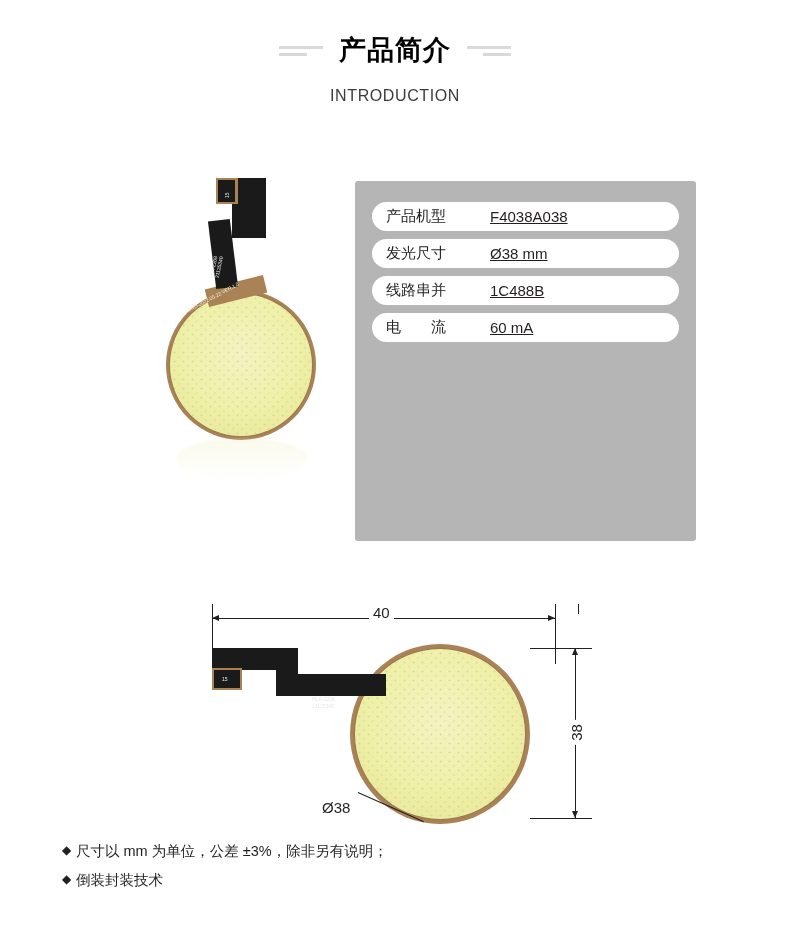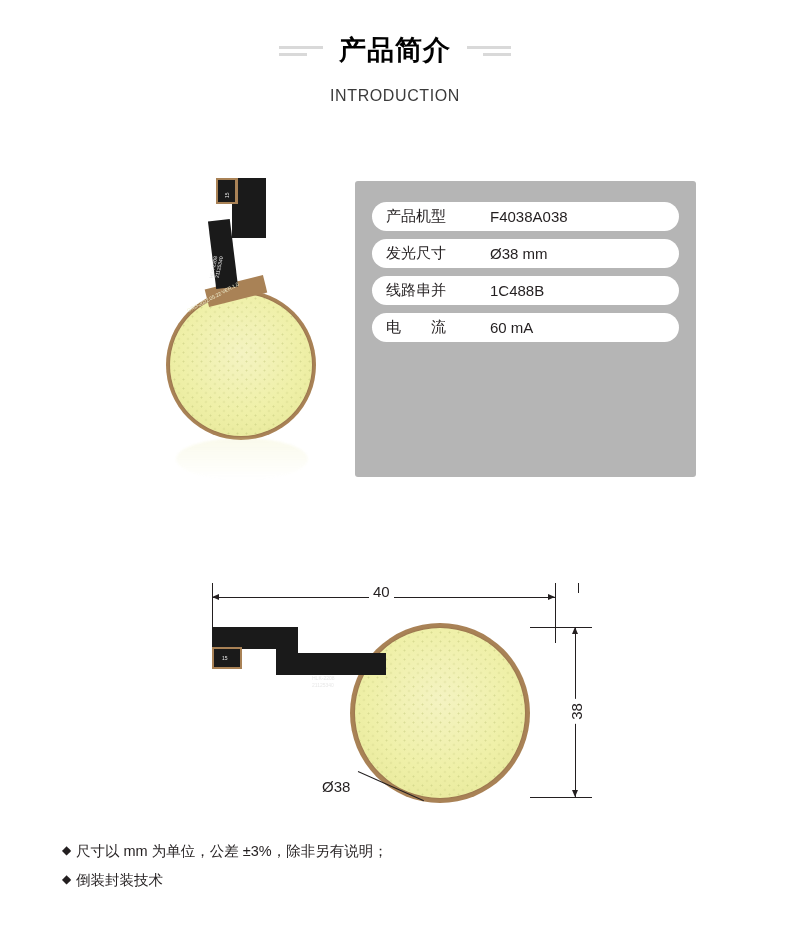--- a/index.html
+++ b/index.html
@@ -55,21 +55,21 @@
     letter-spacing: 0.6px;
     color: #3b3b3b;
   }
 
   
   .spec-panel {
     position: absolute;
     left: 355px;
     top: 181px;
     width: 341px;
-    height: 296px;
+    height: 360px;
     background: #b5b5b5;
     border-radius: 3px;
   }
   .spec-list {
     position: absolute;
     left: 17px;
     top: 21px;
     width: 307px;
   }
   .spec-row {
@@ -84,20 +84,21 @@
   }
   .spec-label {
     width: 104px;
     font-size: 15px;
     color: #231f20;
     white-space: pre;
   }
   .spec-value {
     font-size: 15px;
     color: #231f20;
+    text-decoration: underline;
   }
 
   
   .photo-top {
     position: absolute;
     left: 120px;
     top: 170px;
     width: 190px;
     height: 330px;
   }
@@ -145,21 +146,21 @@
     position: absolute;
     border-radius: 50%;
     background: linear-gradient(to bottom, rgba(233,234,170,0.45), rgba(255,255,255,0));
     filter: blur(1px);
   }
 
   
   .draw {
     position: absolute;
     left: 190px;
-    top: 575px;
+    top: 596px;
     width: 420px;
     height: 240px;
   }
   .dim-line {
     position: absolute;
     background: #231f20;
   }
   .dim-h { height: 1px; }
   .dim-v { width: 1px; }
   .dim-label {

